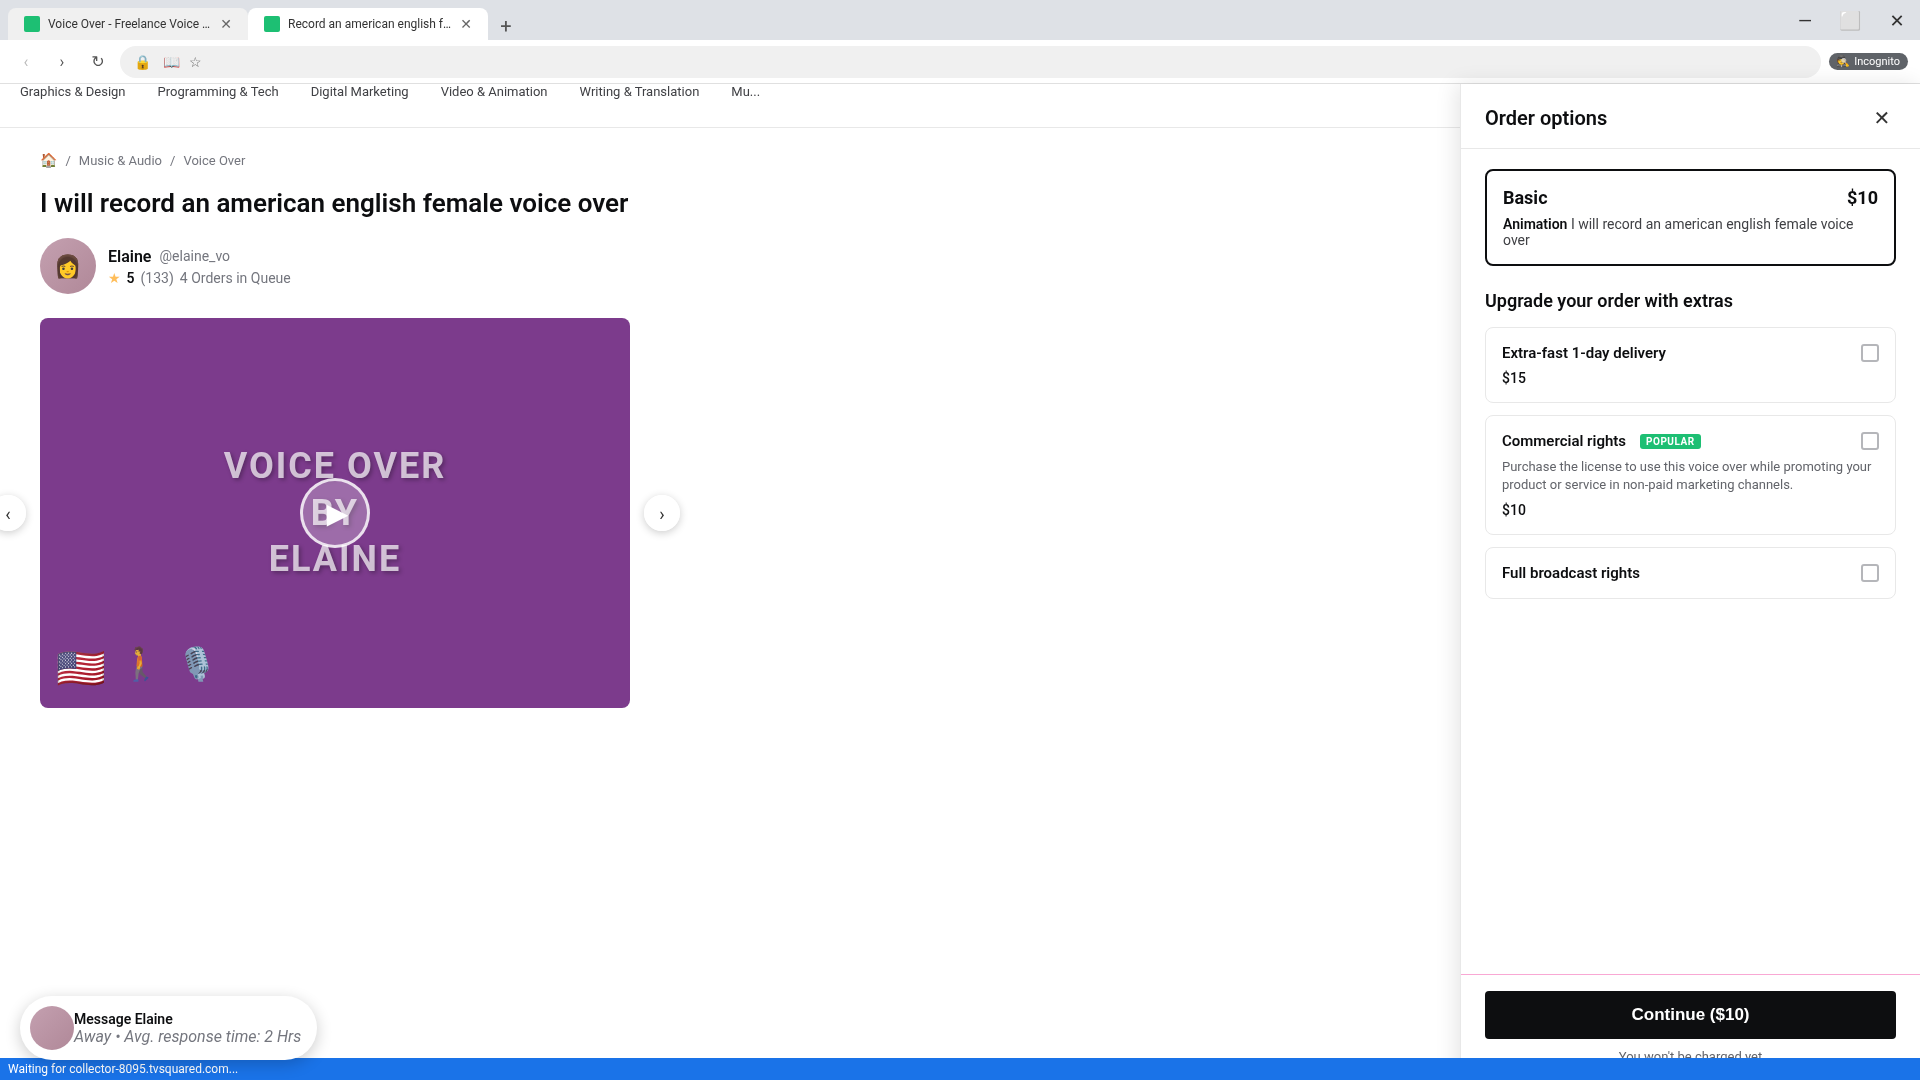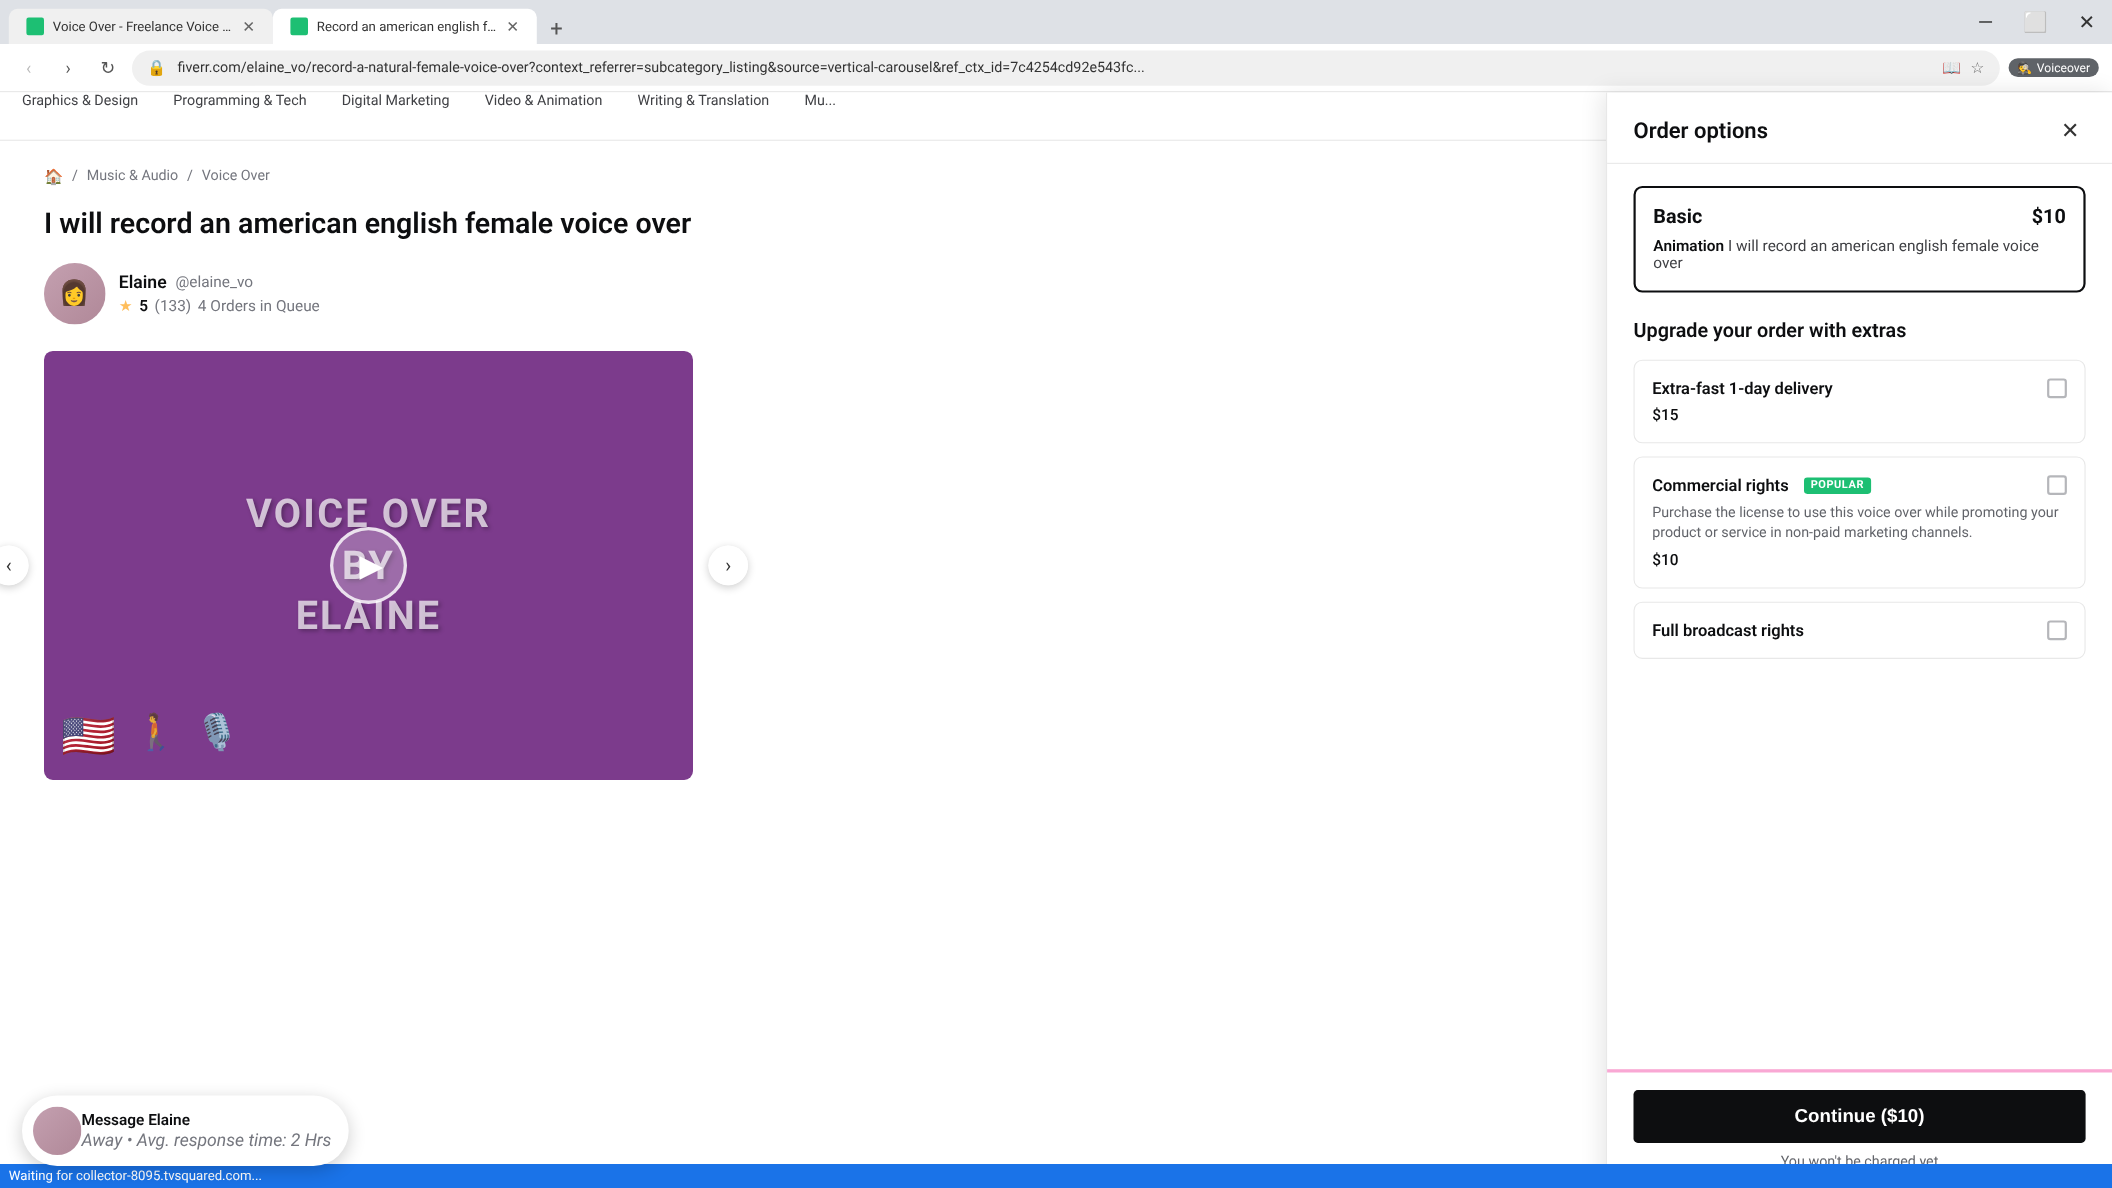--- a/index.html
+++ b/index.html
@@ -99,21 +99,21 @@
 
     .extra-item { border: 1px solid #e8e8e8; border-radius: 8px; padding: 16px; margin-bottom: 12px; display: flex; flex-direction: column; gap: 8px; position: relative; }
     .extra-row { display: flex; justify-content: space-between; align-items: flex-start; }
     .extra-name { font-size: 15px; font-weight: 600; color: #0d0e10; }
     .extra-checkbox { width: 18px; height: 18px; border: 2px solid #b5b6ba; border-radius: 3px; flex-shrink: 0; cursor: pointer; }
     .extra-price { font-size: 14px; color: #0d0e10; font-weight: 500; }
     .extra-desc { font-size: 13px; color: #62646a; line-height: 1.4; }
     .popular-badge { background: #1dbf73; color: white; font-size: 10px; font-weight: 700; padding: 2px 6px; border-radius: 3px; letter-spacing: 0.5px; margin-left: 8px; }
 
     
-    .panel-footer { padding: 16px 24px; border-top: 3px solid #f9a8d4; background: #fff; }
+    .panel-footer { padding: 16px 24px; border-top: 1px solid #f9a8d4; background: #fff; }
     .continue-btn { width: 100%; background: #0d0e10; color: white; border: none; border-radius: 4px; padding: 14px; font-size: 17px; font-weight: 600; cursor: pointer; }
     .no-charge { text-align: center; font-size: 13px; color: #62646a; margin-top: 10px; }
 
     
     .browser-top { display: flex; background: #dee1e6; height: 40px; }
     .tabs-container { display: flex; align-items: flex-end; flex: 1; padding-left: 8px; padding-top: 8px; gap: 0; }
   </style>
 </head>
 <body>
 
@@ -137,29 +137,28 @@
     <div class="win-btn close">✕</div>
   </div>
 </div>
 
 <div class="nav-bar">
   <div class="nav-btn disabled">‹</div>
   <div class="nav-btn">›</div>
   <div class="nav-btn">↻</div>
   <div class="address-bar">
     <span class="addr-icon">🔒</span>
-    <span class="address-text">fiverr.com/elaine_vo/record-a-natural-female-voice-over?context_referrer=subcategory_listing&amp;source=vertical-carousel&amp;ref_ctx_id=7c4254cd92e543fc...</span>
     <div class="address-icons">
       <span class="addr-icon">📖</span>
       <span class="addr-icon">☆</span>
     </div>
   </div>
   <div class="incognito-badge">
     <span>🕵️</span>
-    <span>Voiceover</span>
+    <span>Incognito</span>
   </div>
 </div>
 
 <div class="page">
 
   <div class="main-content">
     <div class="category-nav">
       <span class="cat-item">Graphics &amp; Design</span>
       <span class="cat-item">Programming &amp; Tech</span>
       <span class="cat-item">Digital Marketing</span>

